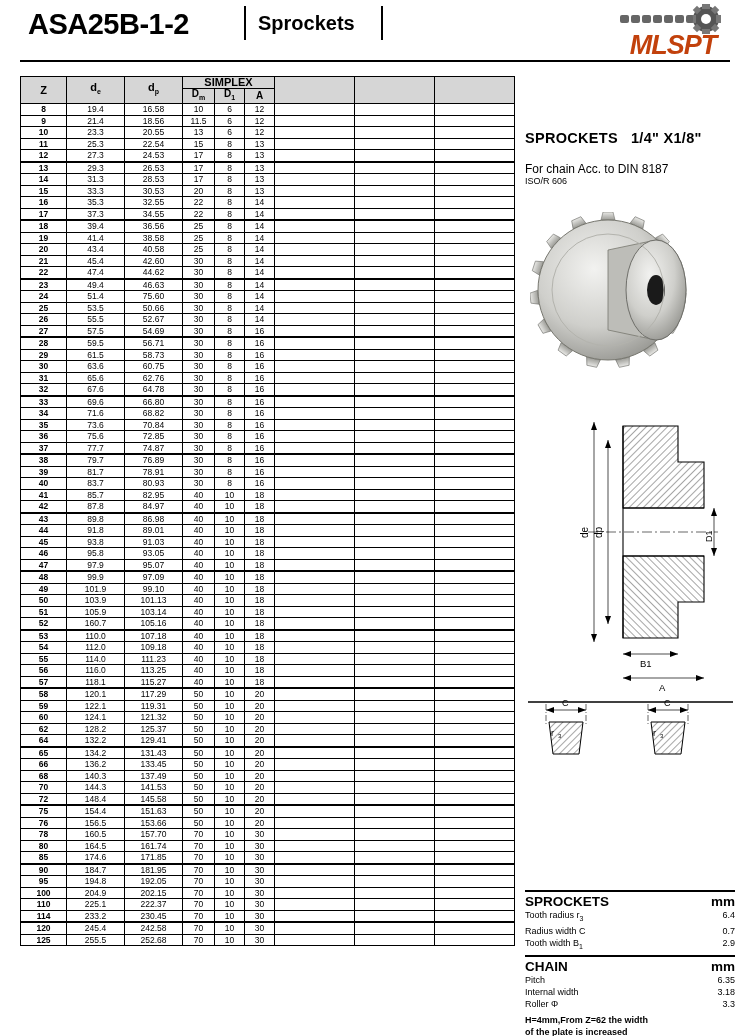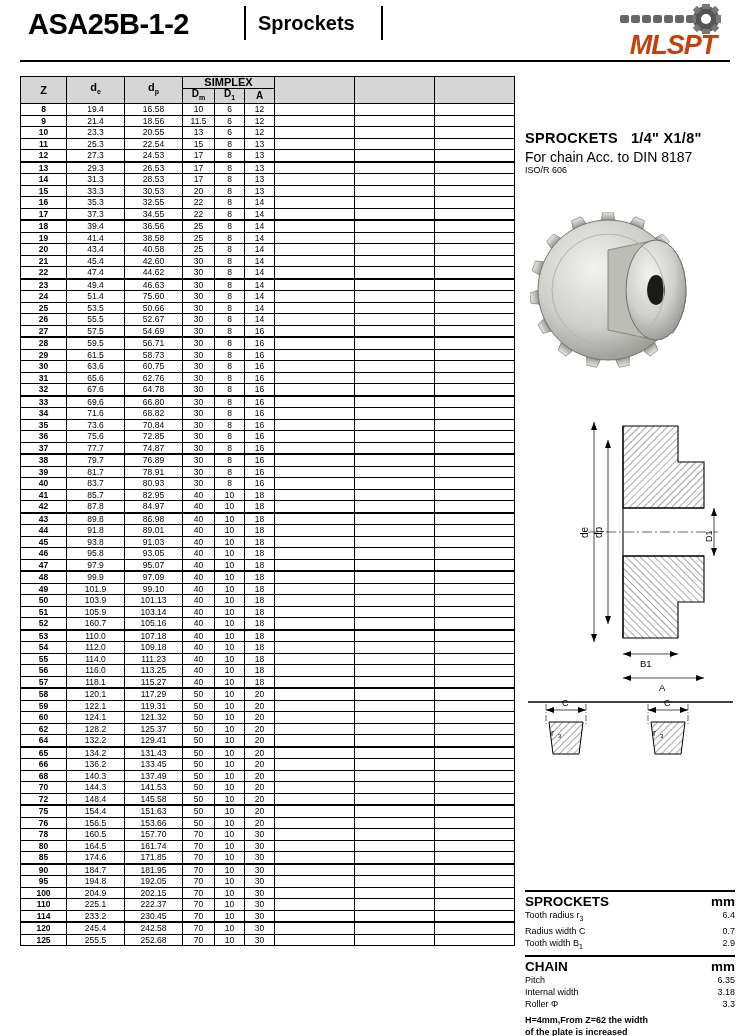--- a/index.html
+++ b/index.html
@@ -57,21 +57,21 @@
   .c-e3   { width:80px; }
   td.v-z { font-weight:bold; font-size:8.5px; }
   td.val { font-size:8.5px; }
   tr.grp-end td { border-bottom:2px solid #000; }
   tbody td { background:#fff; }
 
   
   .right { position:absolute; left:525px; top:130px; width:210px; }
 
   .rt-title { font-size:14.5px; font-weight:bold; letter-spacing:0.3px; }
-  .rt-line { font-size:14px; margin-top:3px; }
+  .rt-line { font-size:12px; margin-top:16px; }
   .rt-line2 { font-size:9px; }
 
   .sprocket-img { position:absolute; left:530px; top:212px; width:200px; height:170px; }
 
   
   .drawing { position:absolute; left:528px; top:410px; width:205px; height:345px; }
 
   .spec-block { position:absolute; left:525px; top:888px; width:210px; }
   .spec-hr { width:210px; height:2px; background:#000; margin:2px 0 2px 0; }
   .spec-head { display:flex; justify-content:space-between; font-size:13.5px; font-weight:bold; }

